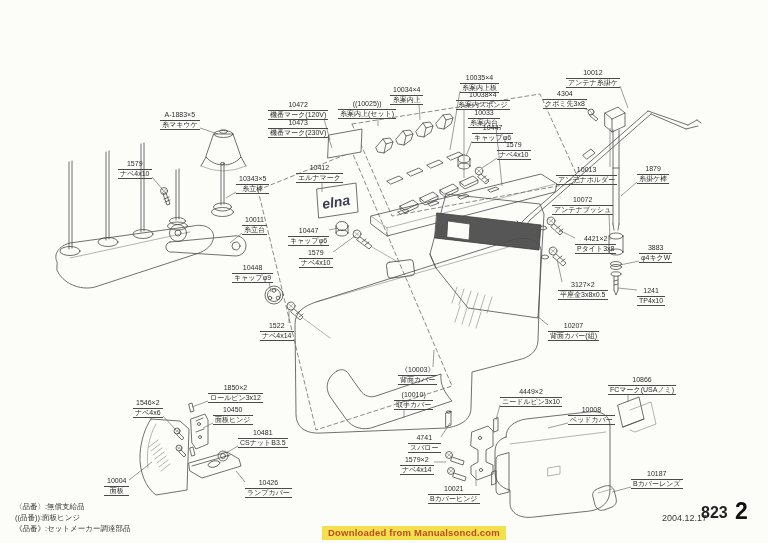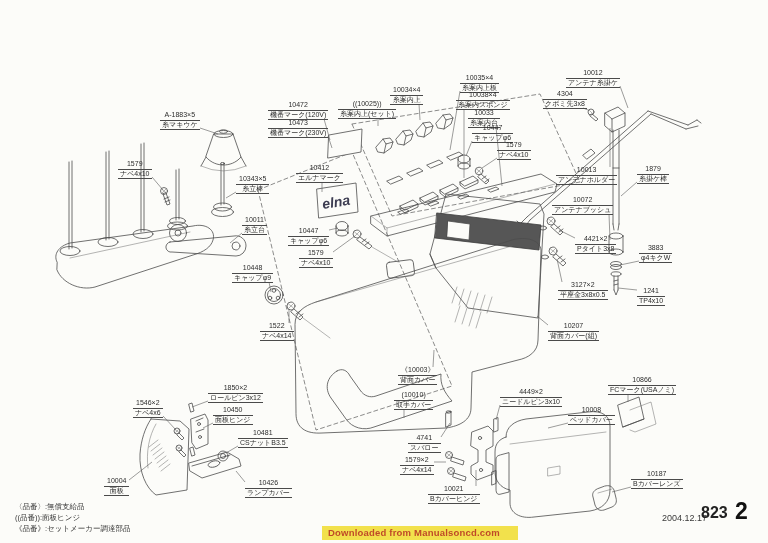--- a/index.html
+++ b/index.html
@@ -21,21 +21,21 @@
   .plabel .pid{display:block;padding:0 3px;border-bottom:.8px solid #4a4a4a;}
   .plabel .pname{display:block;padding:0 2px;border-bottom:.8px solid #4a4a4a;}
   
   #legend{position:absolute;left:15px;top:485px;font-size:7.5px;line-height:11px;color:#333;margin-top:16px;}
   
   #footer-date{position:absolute;left:662px;top:513px;font-size:9px;color:#3a3a3a;}
   #footer-code{position:absolute;left:701px;top:504px;font-size:16px;font-weight:bold;color:#222;}
   #footer-page{position:absolute;left:735px;top:498px;font-size:23px;font-weight:bold;color:#111;}
   
   #watermark{position:absolute;left:322px;top:526px;background:#f2e14c;color:#bf4a28;
-             font-size:9.5px;font-weight:bold;padding:1px 18px 2px 6px;letter-spacing:.2px;}
+             font-size:9.5px;font-weight:bold;padding:1px 6px 2px 6px;letter-spacing:.2px;}
 </style>
 </head>
 <body>
 
 <div id="page">
 
   <svg id="art" width="768" height="543" viewBox="0 0 768 543">
     <defs>
       <path id="gclip" d="M0,9 L7,1 L14,0 L17,4 L15,10 L8,15 L2,14 Z M7,1 L10,6 L17,4 M10,6 L8,15"></path>
       <path id="gplate" d="M0,5 L12,0 L16,3 L4,8 Z"></path>

